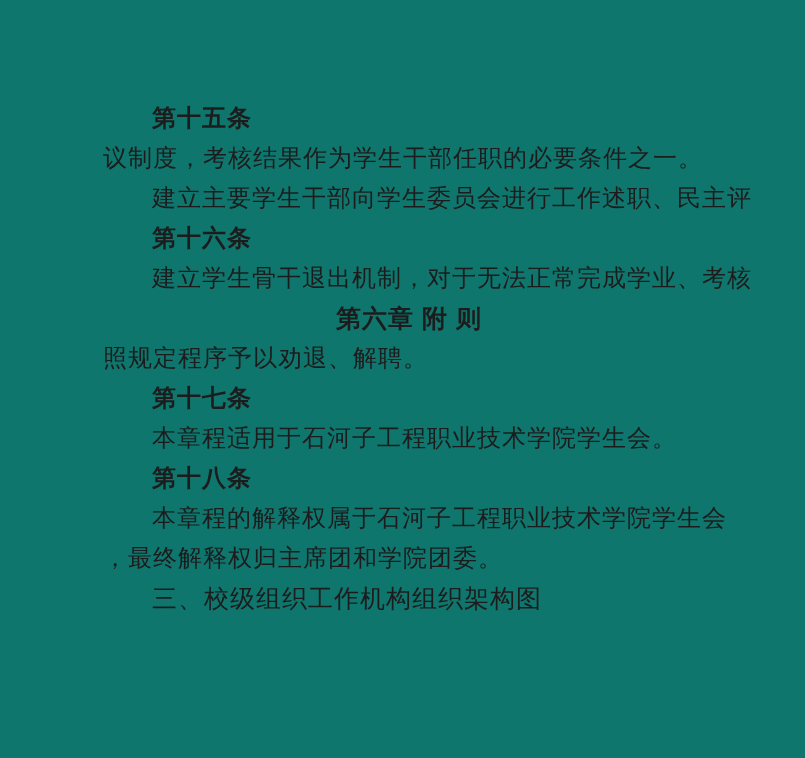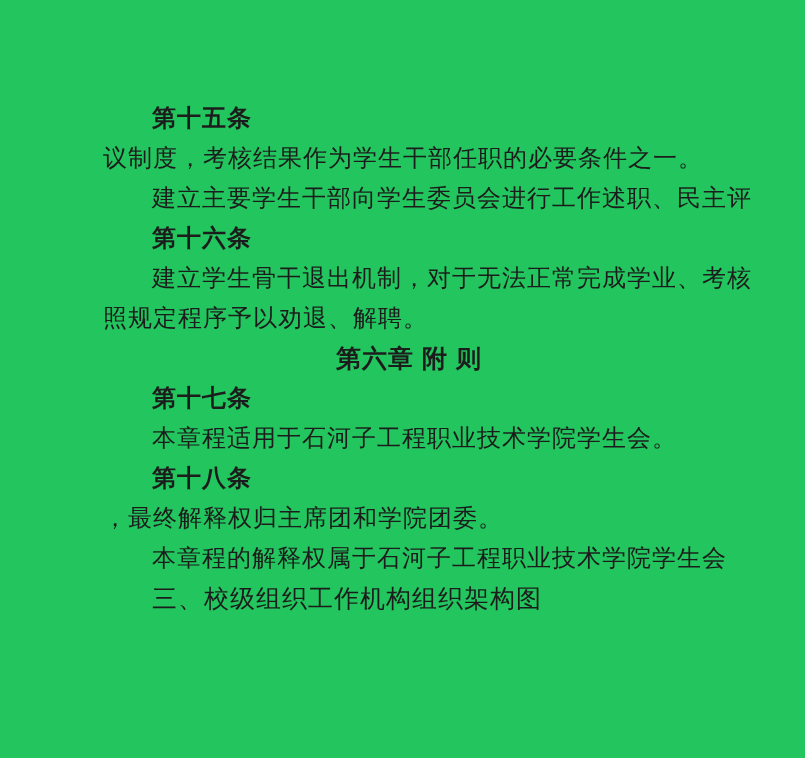--- a/index.html
+++ b/index.html
@@ -4,21 +4,21 @@
 <style>
   html, body {
     margin: 0;
     padding: 0;
     background: #ffffff;
   }
   .page {
     position: relative;
     width: 805px;
     height: 758px;
-    background: #22c55e;
+    background: #0f766e;
     overflow: hidden;
     font-family: "Liberation Serif", "DejaVu Serif", serif;
     color: #1c1c1c;
   }
   .doc {
     position: absolute;
     left: 103px;
     top: 98px;
     width: 612px;
   }
@@ -59,32 +59,32 @@
 
     <div class="line">议制度，考核结果作为学生干部任职的必要条件之一。</div>
 
     <div class="line indent">建立主要学生干部向学生委员会进行工作述职、民主评</div>
 
     <div class="line article-heading indent">第十六条</div>
 
     <div class="line indent">建立学生骨干退出机制，对于无法正常完成学业、考核</div>
 
 
+    <div class="line chapter-heading">第六章 附 则</div>
+
     <div class="line">照规定程序予以劝退、解聘。</div>
-
-    <div class="line chapter-heading">第六章 附 则</div>
 
     <div class="line article-heading indent">第十七条</div>
 
     <div class="line indent">本章程适用于石河子工程职业技术学院学生会。</div>
 
     <div class="line article-heading indent">第十八条</div>
 
 
 
+    <div class="line indent">本章程的解释权属于石河子工程职业技术学院学生会</div>
+
     <div class="line">，最终解释权归主席团和学院团委。</div>
-
-    <div class="line indent">本章程的解释权属于石河子工程职业技术学院学生会</div>
 
     <div class="line section-heading indent">三、校级组织工作机构组织架构图</div>
 
   </div>
 </div>
 
 </body></html>

